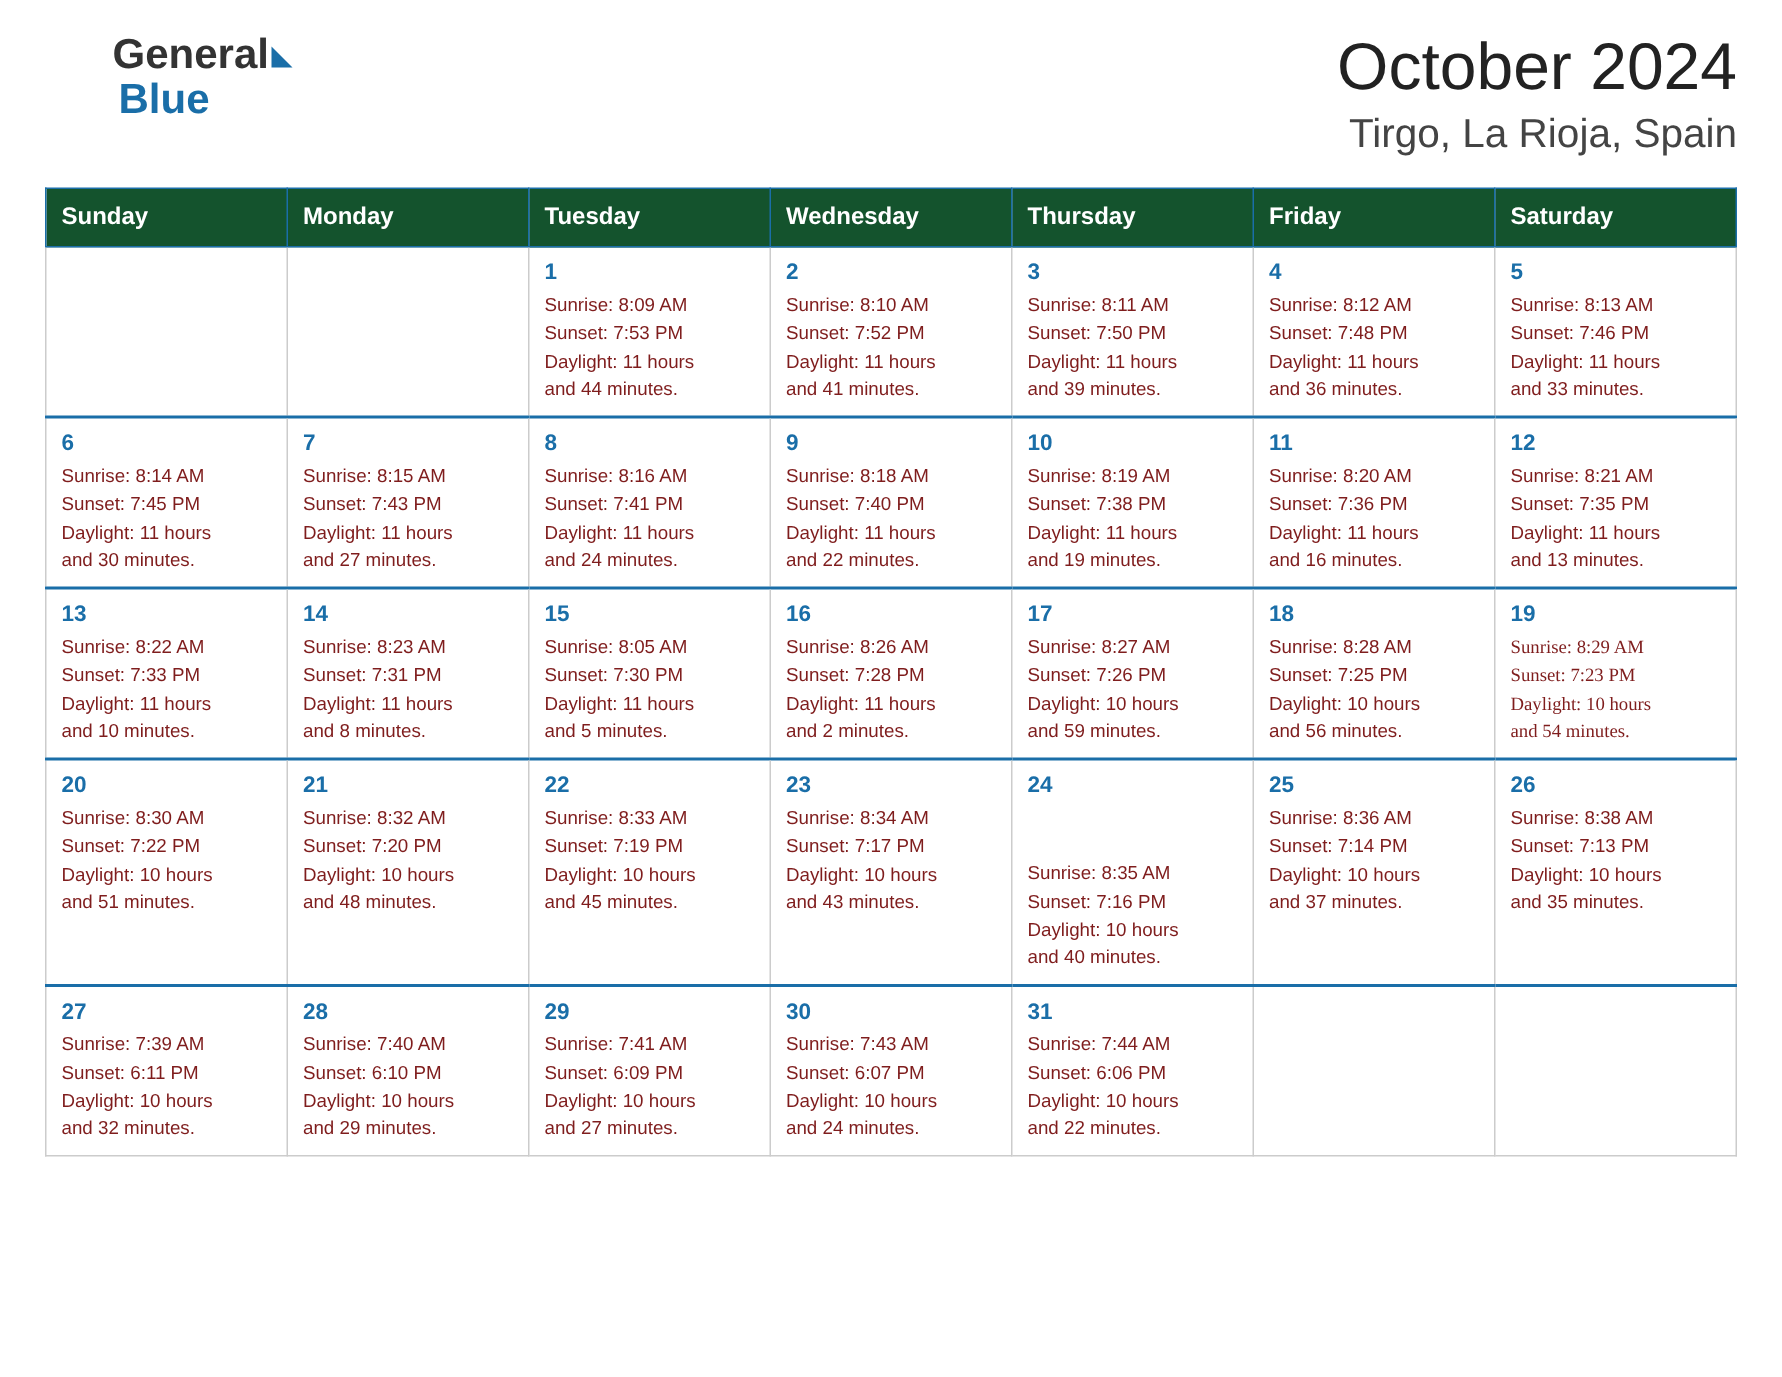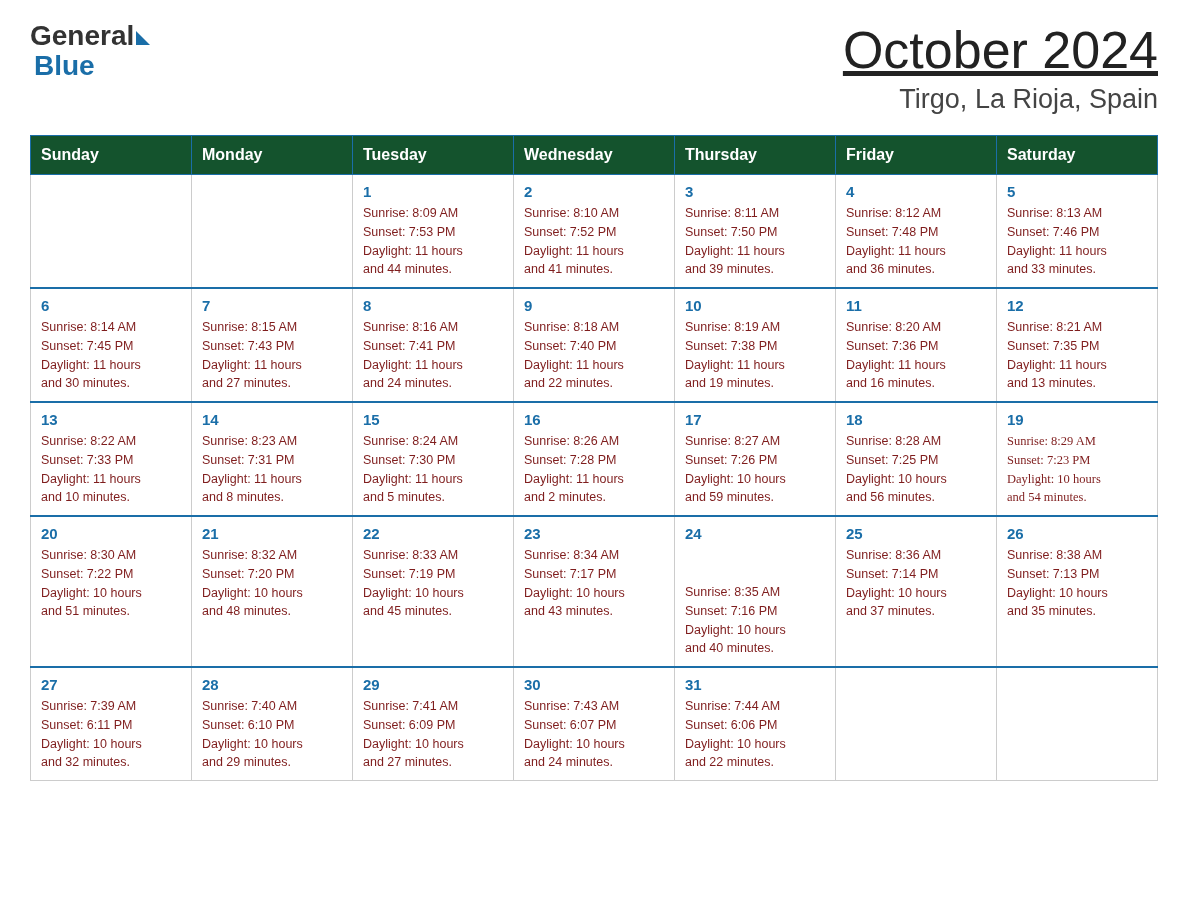--- a/index.html
+++ b/index.html
@@ -13,20 +13,21 @@
     .header {
       display: flex;
       justify-content: space-between;
       align-items: flex-start;
       margin-bottom: 20px;
     }
     .logo {
       display: flex;
       flex-direction: column;
       align-items: flex-start;
+      margin-left: 45px;
     }
     .logo-top {
       display: flex;
       align-items: center;
     }
     .logo-general {
       font-size: 28px;
       font-weight: bold;
       color: #333;
     }
@@ -43,24 +44,23 @@
       font-size: 28px;
       font-weight: bold;
       color: #1a6ea8;
       margin-top: -2px;
       padding-left: 4px;
     }
     .title-block {
       text-align: right;
     }
     .month-title {
-      font-size: 52px;
+      font-size: 44px;
       font-weight: normal;
       color: #222;
-      text-decoration: underline;
     }
     .location {
       font-size: 27px;
       color: #444;
       margin-top: 4px;
     }
     .calendar-table {
       width: 100%;
       border-collapse: collapse;
       border: 1px solid #ccc;
@@ -232,21 +232,21 @@
         </td>
         <td class="row-divider">
           <span class="day-number">14</span>
           <div class="day-info" style="white-space: pre-line;">Sunrise: 8:23 AM
 Sunset: 7:31 PM
 Daylight: 11 hours
 and 8 minutes.</div>
         </td>
         <td class="row-divider">
           <span class="day-number">15</span>
-          <div class="day-info" style="white-space: pre-line;">Sunrise: 8:24 AM
+          <div class="day-info" style="white-space: pre-line;">Sunrise: 8:05 AM
 Sunset: 7:30 PM
 Daylight: 11 hours
 and 5 minutes.</div>
         </td>
         <td class="row-divider">
           <span class="day-number">16</span>
           <div class="day-info" style="white-space: pre-line;">Sunrise: 8:26 AM
 Sunset: 7:28 PM
 Daylight: 11 hours
 and 2 minutes.</div>

